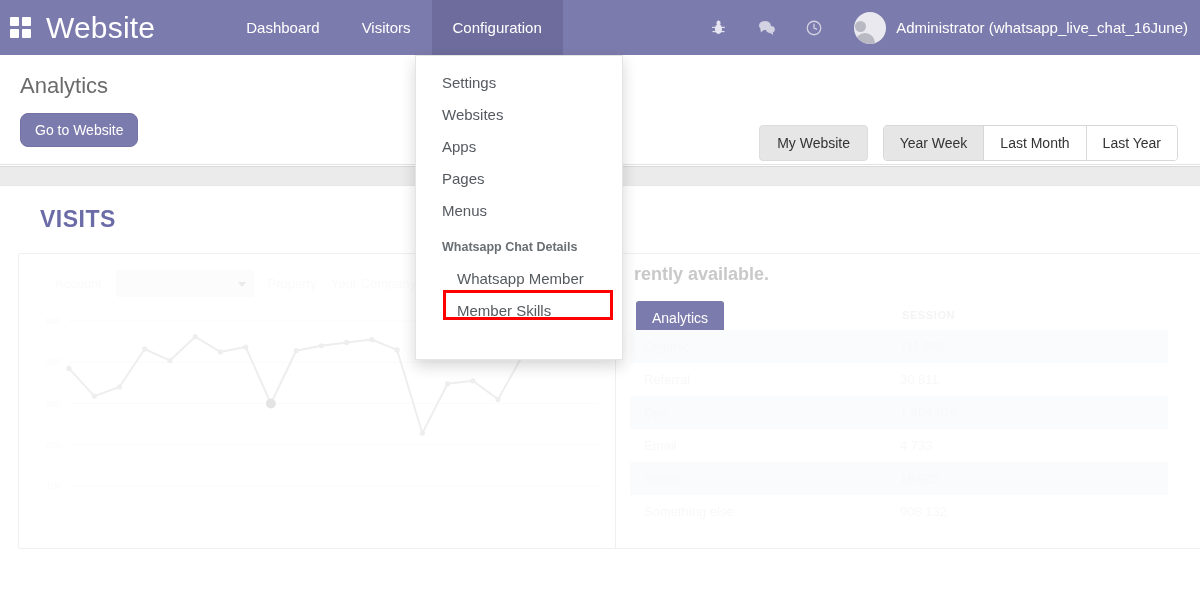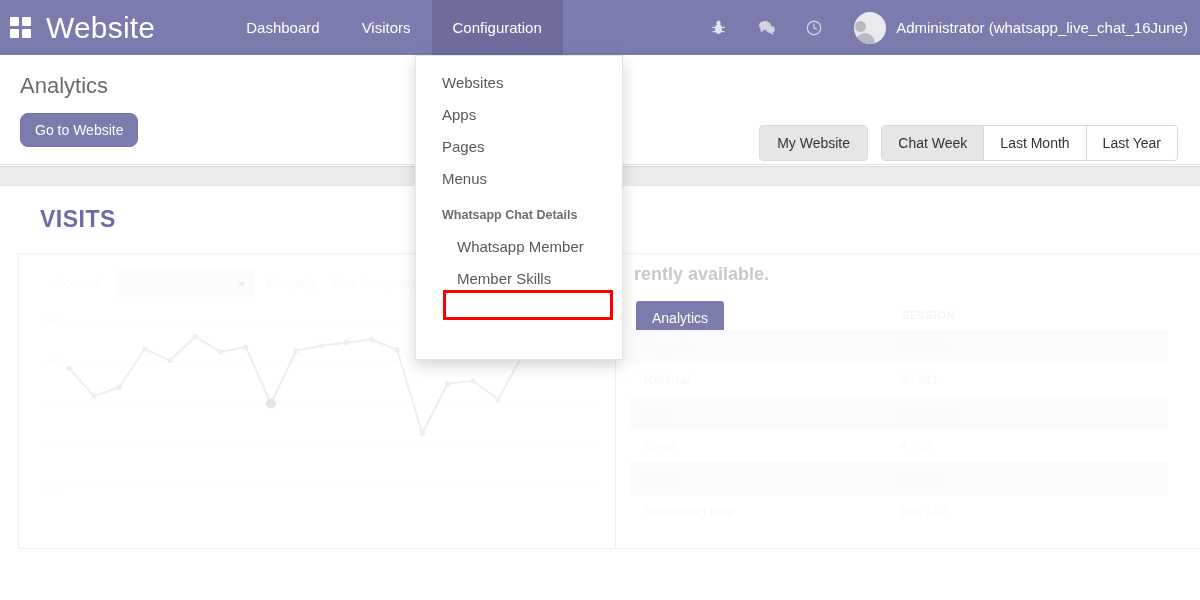--- a/index.html
+++ b/index.html
@@ -244,21 +244,21 @@
     </div>
     <div class="user-name">Administrator (whatsapp_live_chat_16June)</div>
   </div>
 </div>
 
 <div class="subheader">
   <div class="page-title">Analytics</div>
   <button class="btn-go">Go to Website</button>
   <button class="btn-website">My Website</button>
   <div class="period-group">
-    <div class="period-btn active">Chat Week</div>
+    <div class="period-btn active">Year Week</div>
     <div class="period-btn">Last Month</div>
     <div class="period-btn">Last Year</div>
   </div>
 </div>
 
 <div class="sep-band"></div>
 
 <div class="content">
   <div class="visits-title">VISITS</div>
 
@@ -344,20 +344,21 @@
             <div class="src-name">Something else</div>
             <div class="src-val">908 132</div>
           </div>
         </div>
     </div>
 
   </div>
 </div>
 
 <div class="dropdown">
+  <div class="dd-item">Settings</div>
   <div class="dd-item">Websites</div>
   <div class="dd-item">Apps</div>
   <div class="dd-item">Pages</div>
   <div class="dd-item">Menus</div>
   <div class="dd-section">Whatsapp Chat Details</div>
   <div class="dd-sub">Whatsapp Member</div>
   <div class="dd-sub">Member Skills</div>
 </div>
 
 <div class="highlight-box"></div>

